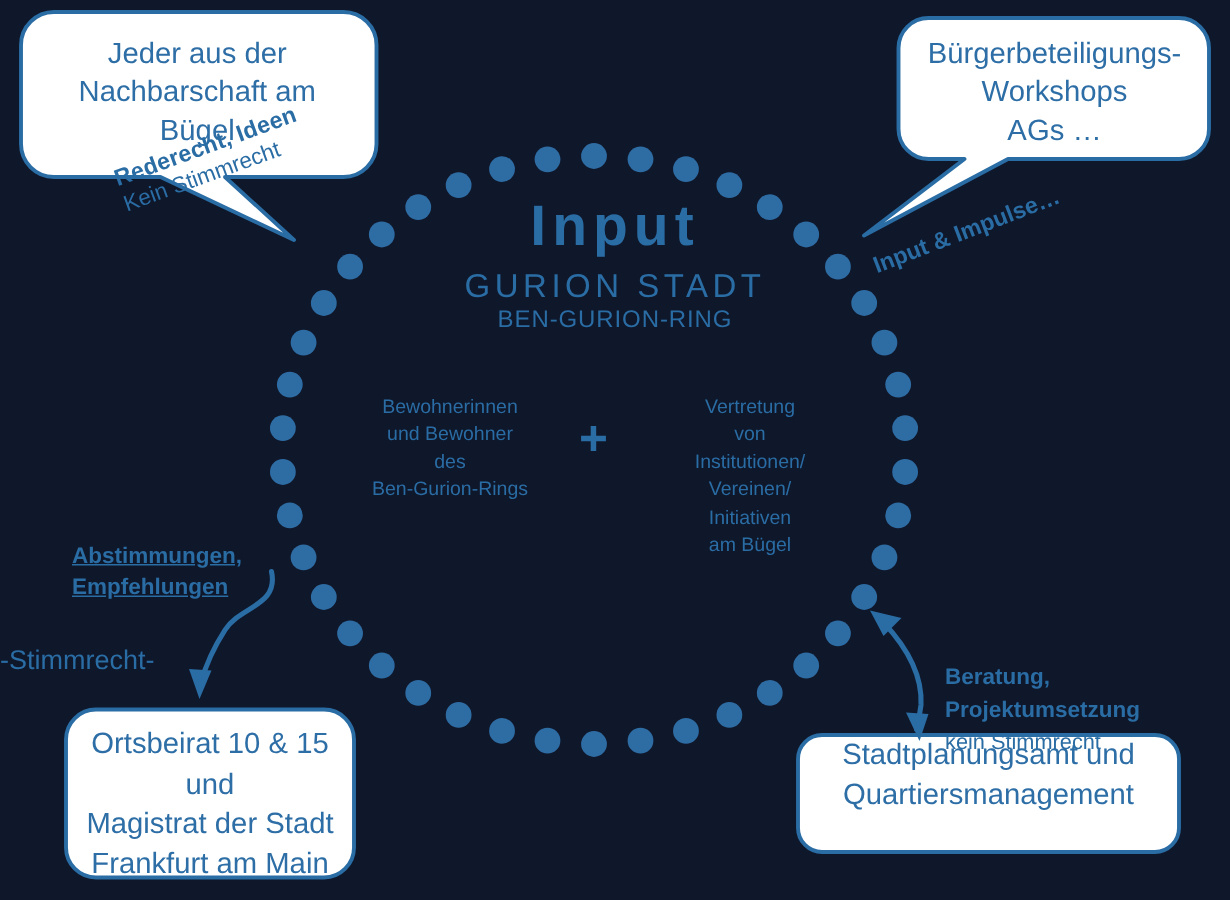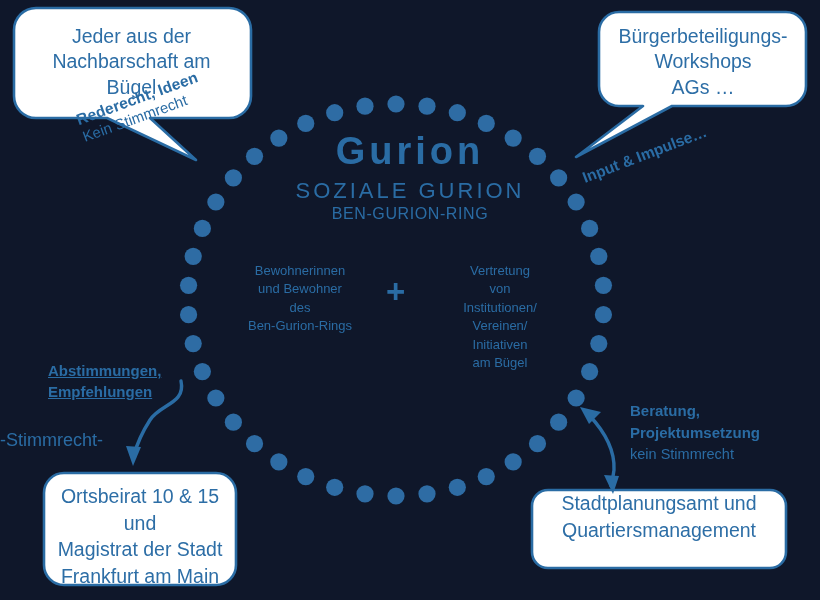--- a/index.html
+++ b/index.html
@@ -96,21 +96,21 @@
   .lbl-left{
     position:absolute;left:48px;top:360px;
     font-size:15px;font-weight:bold;line-height:1.42;
     color:#2a6ca4;white-space:nowrap;text-decoration:underline;
   }
   .lbl-right{
     position:absolute;left:630px;top:400px;
     font-size:15px;line-height:1.45;
     color:#2a6ca4;white-space:nowrap;
   }
-  .lbl-right .b{font-weight:bold;}
+  .lbl-right .b{font-weight:bold;margin-top:41px;}
   .lbl-right .n{font-weight:400;font-size:14.5px;}
 
   
   .boxtext{
     position:absolute;
     text-align:center;
     color:#2d6ea6;
     font-size:19.5px;
     line-height:1.36;
   }
@@ -199,22 +199,22 @@
 
   <div class="rot-left">
     <div class="l1">Rederecht, Ideen</div>
     <div class="l2">Kein Stimmrecht</div>
   </div>
 
   <div class="bubble-text" style="left:606px;top:24px;width:194px;">Bürgerbeteiligungs-<br>Workshops<br>AGs …</div>
 
   <div class="rot-right">Input &amp; Impulse…</div>
 
-  <div class="beirat">Gurion</div>
-  <div class="sub1">SOZIALE GURION</div>
+  <div class="beirat">Input</div>
+  <div class="sub1">GURION STADT</div>
   <div class="sub2">BEN-GURION-RING</div>
 
   <div class="col left">Bewohnerinnen<br>und Bewohner<br>des<br>Ben-Gurion-Rings</div>
   <div class="plus">+</div>
   <div class="col right">Vertretung<br>von<br>Institutionen/<br>Vereinen/<br>Initiativen<br>am Bügel</div>
 
   <div class="stimmrecht">-Stimmrecht-</div>
 
   <div class="lbl-left">Abstimmungen,<br>Empfehlungen</div>
 

